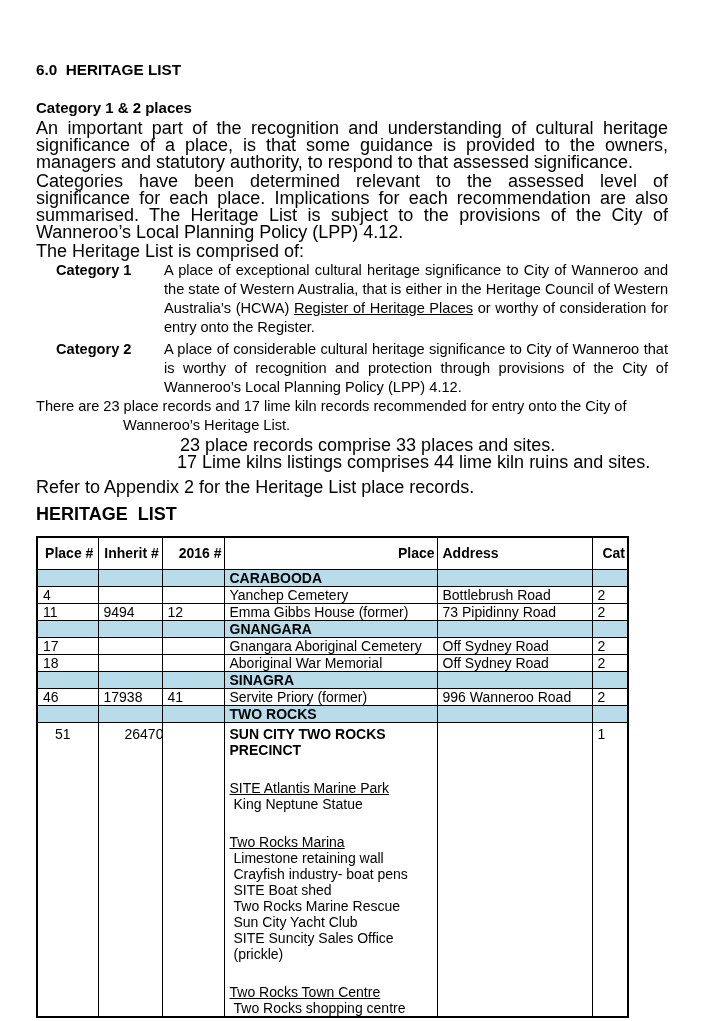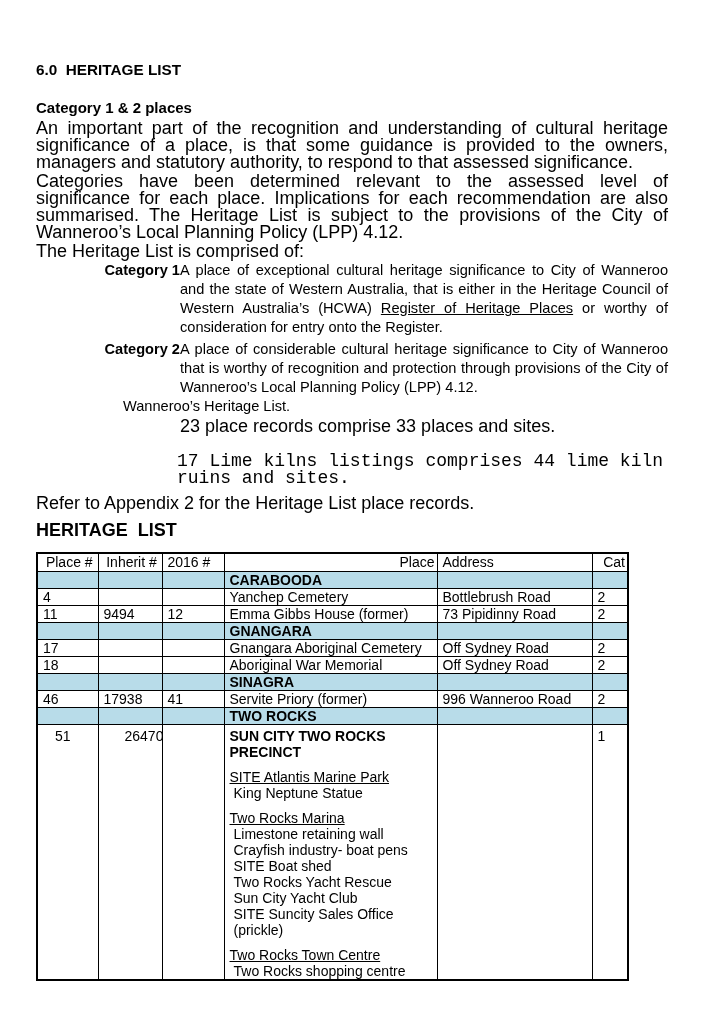--- a/index.html
+++ b/index.html
@@ -34,30 +34,29 @@
   .just { text-align: justify; }
   .cat-block {
     display: flex;
     font-size: 14.6px;
     line-height: 19px;
   }
   .cat-block.first { margin-top: 1px; }
   .cat-block.second { margin-top: 3px; }
   .cat-label {
     flex: 0 0 108px;
-    margin-left: 36px;
+    margin-left: 20px;
     font-weight: bold;
-    text-align: right;
   }
   .cat-text { flex: 1; text-align: justify; }
   .u { text-decoration: underline; }
   .p4 { margin-top: 0; font-size: 14.6px; line-height: 19px; }
   .p4-l2 { margin-left: 87px; }
   .ind5 { margin-top: 2px; margin-left: 144px; }
-  .ind6 { margin-top: 18px; margin-left: 141px; font-family: Liberation Mono, monospace; }
+  .ind6 { margin-top: 0; margin-left: 141px; }
   .p7 { margin-top: 8px; }
   .h3 {
     margin-top: 8px;
     font-size: 18px; font-weight: bold;
     line-height: 20px;
     white-space: pre;
   }
   table.heritage {
     margin-top: 12px;
     width: 591px;
@@ -69,35 +68,35 @@
   table.heritage th, table.heritage td {
     border: 1px solid #000;
     height: 17px;
     line-height: 16px;
     padding: 0 2px 0 5px;
     overflow: hidden;
     vertical-align: middle;
     text-align: left;
     font-weight: normal;
   }
-  table.heritage thead th { font-weight: normal; height: 18px; }
+  table.heritage thead th { font-weight: bold; height: 32px; }
   td.bold { font-weight: bold; }
   tr.section td { background: var(--section-bg, #b8dce9); font-weight: bold; }
   tr.complex td {
     vertical-align: top;
     padding-top: 3px;
   }
   tr.complex td.cx-num { padding-left: 17px; }
   tr.complex td.cx-inh { padding-left: 26px; }
   .place-lines { }
   .place-lines div { line-height: 16px; }
   .l-bold { font-weight: bold; }
   .l-underline { text-decoration: underline; }
   .l-plain { padding-left: 4px; }
-  .l-gap { margin-top: 9px; }
+  .l-gap { margin-top: 22px; }
 </style>
 </head>
 <body>
 
 <div class="page">
 
   <div class="h1">6.0  HERITAGE LIST</div>
 
   <div class="h2">Category 1 &amp; 2 places</div>
 
@@ -111,20 +110,21 @@
     <div class="cat-label">Category 1</div>
     <div class="cat-text"><span>A place of exceptional cultural heritage significance to City of Wanneroo and the state of Western Australia, that is either in the Heritage Council of Western Australia’s (HCWA) </span><span class="u">Register of Heritage Places</span><span>  or worthy of consideration for entry onto the Register.</span></div>
   </div>
 
   <div class="cat-block second">
     <div class="cat-label">Category 2</div>
     <div class="cat-text">A place of considerable cultural heritage significance to City of Wanneroo that is worthy of recognition and protection through provisions of the City of Wanneroo’s Local Planning Policy (LPP) 4.12.</div>
   </div>
 
   <div class="p4">
+    <div>There are 23 place records and 17 lime kiln records recommended for entry onto the City of</div>
     <div class="p4-l2">Wanneroo’s Heritage List.</div>
   </div>
 
   <p class="para ind5">23 place records comprise 33 places and sites.</p>
 
   <p class="para ind6">17 Lime kilns listings comprises 44 lime kiln ruins and sites.</p>
 
   <p class="para p7">Refer to Appendix 2 for the Heritage List place records.</p>
 
   <div class="h3">HERITAGE  LIST</div>
@@ -135,21 +135,21 @@
         <col style="width:64px">
         <col style="width:62px">
       <col style="width:213px">
         <col style="width:155px">
         <col style="width:36px">
     </colgroup>
     <thead>
       <tr>
           <th style="text-align: center;">Place #</th>
           <th style="text-align: center;">Inherit #</th>
-          <th style="text-align: left;">2016 #</th>
+          <th style="text-align: right;">2016 #</th>
           <th style="text-align: right;">Place</th>
           <th style="text-align: left;">Address</th>
           <th style="text-align: right;">Cat</th>
         </tr>
     </thead>
     <tbody>
         <tr class="section">
           <td></td>
           <td></td>
           <td></td>
@@ -227,21 +227,21 @@
           <td></td>
           <td>
             <div class="place-lines">
               <div class="l-bold">SUN CITY TWO ROCKS PRECINCT</div>
               <div class="l-underline l-gap">SITE Atlantis Marine Park</div>
               <div class="l-plain">King Neptune Statue</div>
               <div class="l-underline l-gap">Two Rocks Marina</div>
               <div class="l-plain">Limestone retaining wall</div>
               <div class="l-plain">Crayfish industry- boat pens</div>
               <div class="l-plain">SITE Boat shed</div>
-              <div class="l-plain">Two Rocks Yacht Rescue</div>
+              <div class="l-plain">Two Rocks Marine Rescue</div>
               <div class="l-plain">Sun City Yacht Club</div>
               <div class="l-plain">SITE Suncity Sales Office (prickle)</div>
               <div class="l-underline l-gap">Two Rocks Town Centre</div>
               <div class="l-plain">Two Rocks shopping centre</div>
             </div>
           </td>
           <td></td>
           <td class="bold">1</td>
         </tr>
       </tbody>

